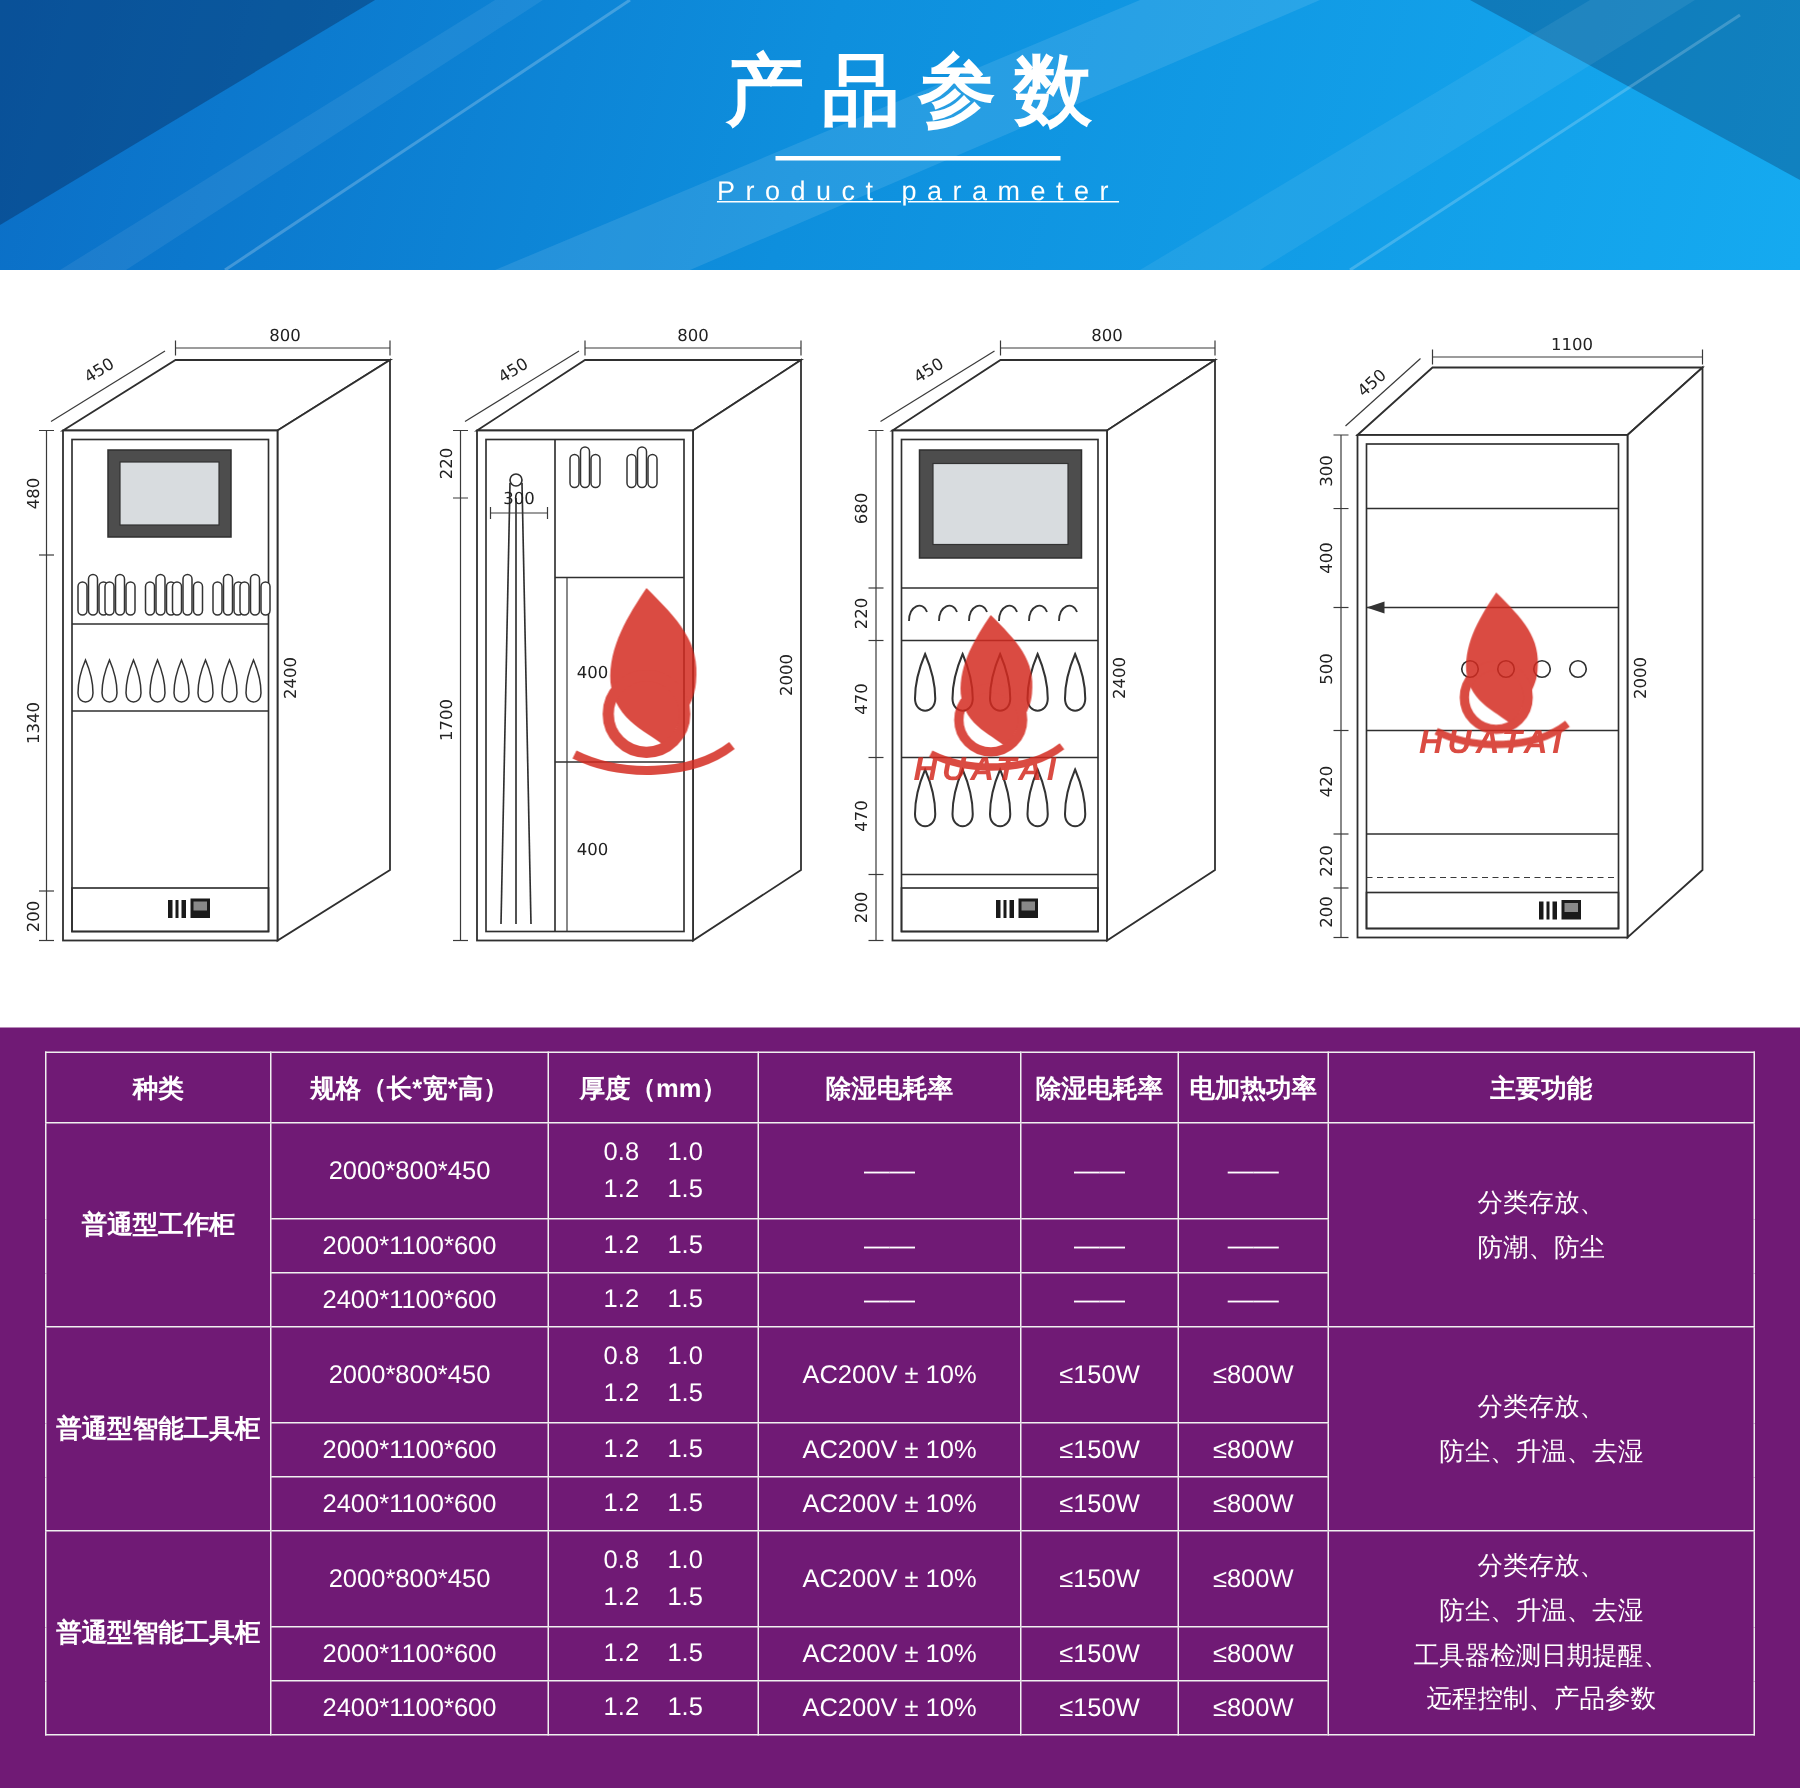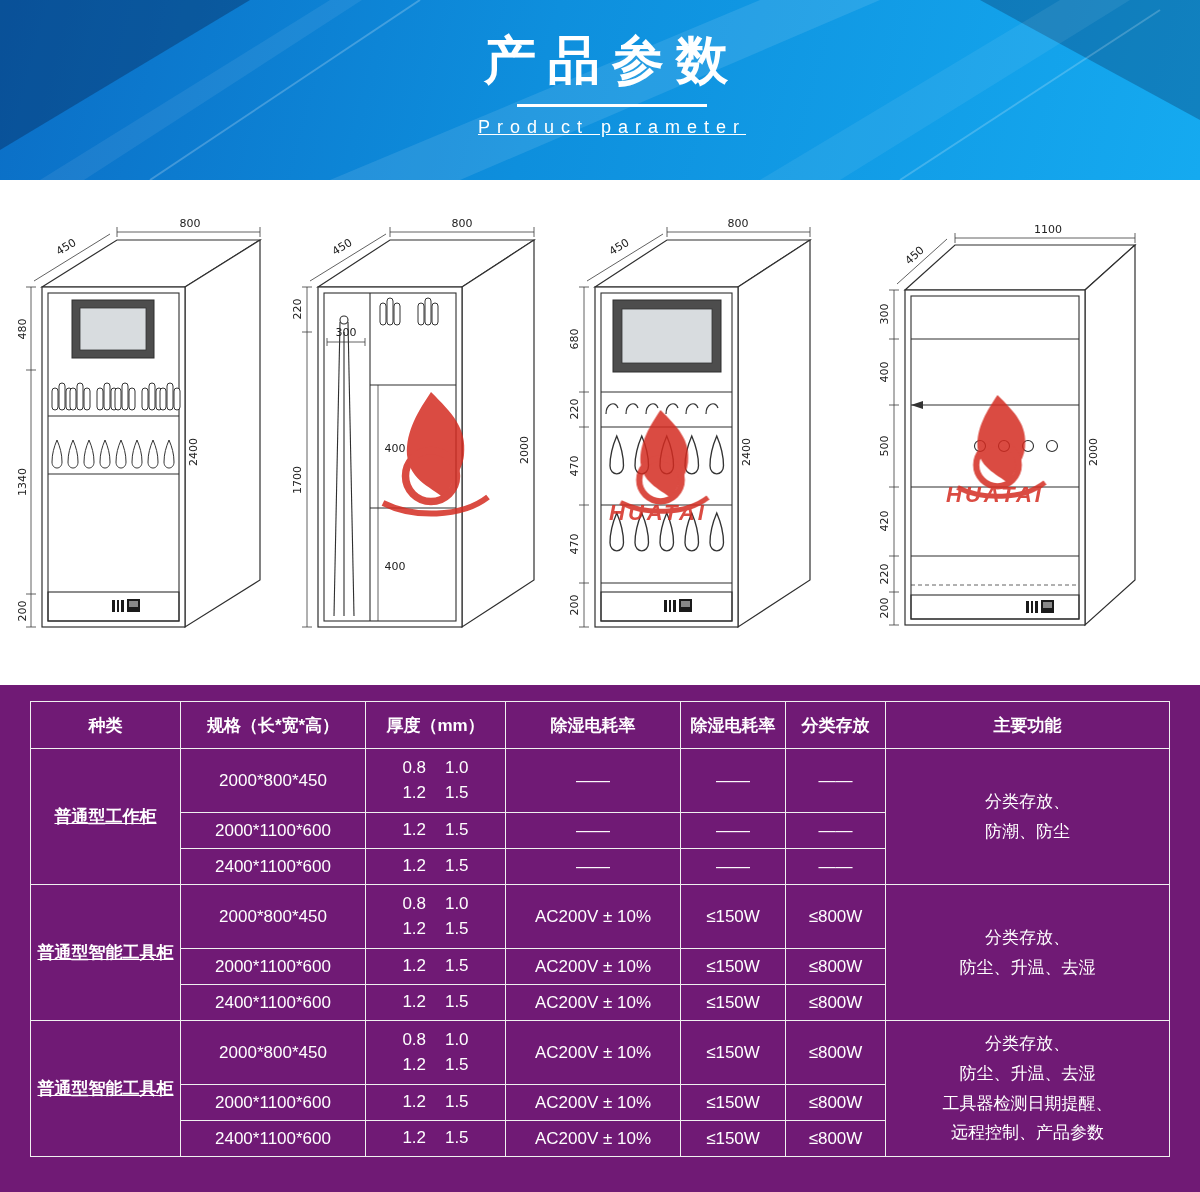--- a/index.html
+++ b/index.html
@@ -29,21 +29,21 @@
                letter-spacing:3px;text-anchor:middle;}
 
   
   .params{background:#701a75;min-height:507px;box-sizing:border-box;padding:16px 30px 30px;}
   table.spec{width:100%;border-collapse:collapse;table-layout:fixed;color:#fff;}
   .spec th,.spec td{border:1px solid #f0f0f0;text-align:center;vertical-align:middle;
                     padding:4px 2px;font-size:17px;}
   .spec th{font-weight:bold;height:38px;}
   tr.tall{height:64px;}
   tr.slim{height:36px;}
-  .type{font-weight:bold;text-decoration:underline;}
+  .type{font-weight:bold;}
   .thick div{white-space:pre;line-height:1.45;}
   .funcs div{line-height:1.75;}
 </style>
 </head>
 <body>
 
 <header class="hero">
   <svg class="hero-bg" viewBox="0 0 1200 180" preserveAspectRatio="none">
     <polygon points="0,0 250,0 0,150" fill="rgba(9,35,80,0.38)"></polygon>
     <polygon points="1200,0 1200,120 980,0" fill="rgba(9,35,80,0.30)"></polygon>
@@ -273,21 +273,21 @@
         <col style="width:100px">
         <col>
     </colgroup>
     <tbody>
         <tr>
       <th>种类</th>
       <th>规格（长*宽*高）</th>
       <th>厚度（mm）</th>
       <th>除湿电耗率</th>
       <th>除湿电耗率</th>
-      <th>分类存放</th>
+      <th>电加热功率</th>
       <th>主要功能</th>
     </tr>
 
     <tr class="tall">
       <td class="type" rowspan="3">普通型工作柜</td>
       <td>2000*800*450</td>
       <td class="thick">
         <div>0.8    1.0</div>
         <div>1.2    1.5</div>
       </td>

